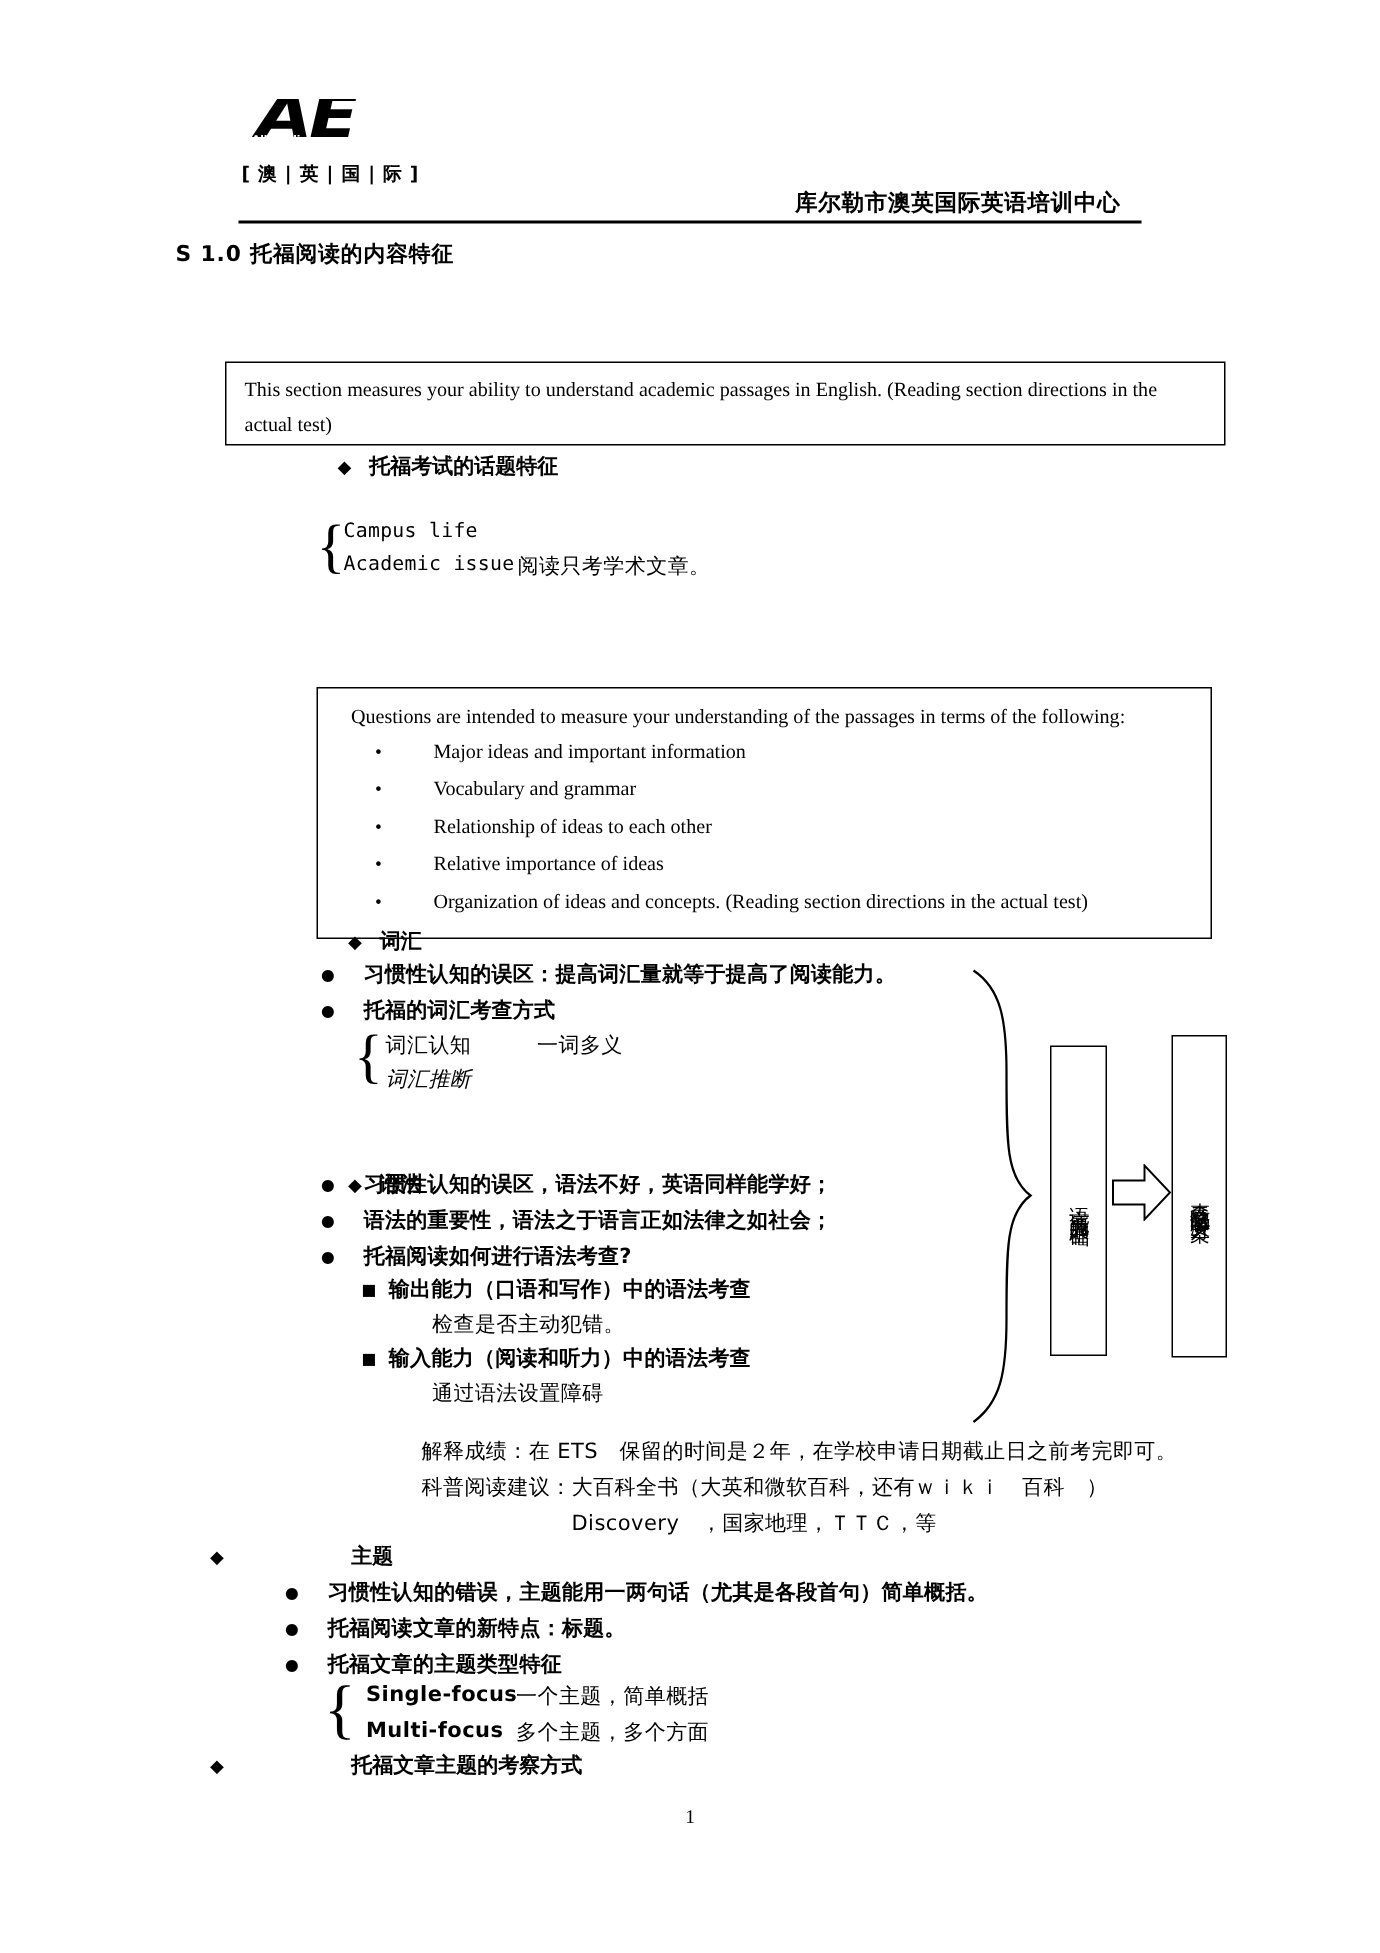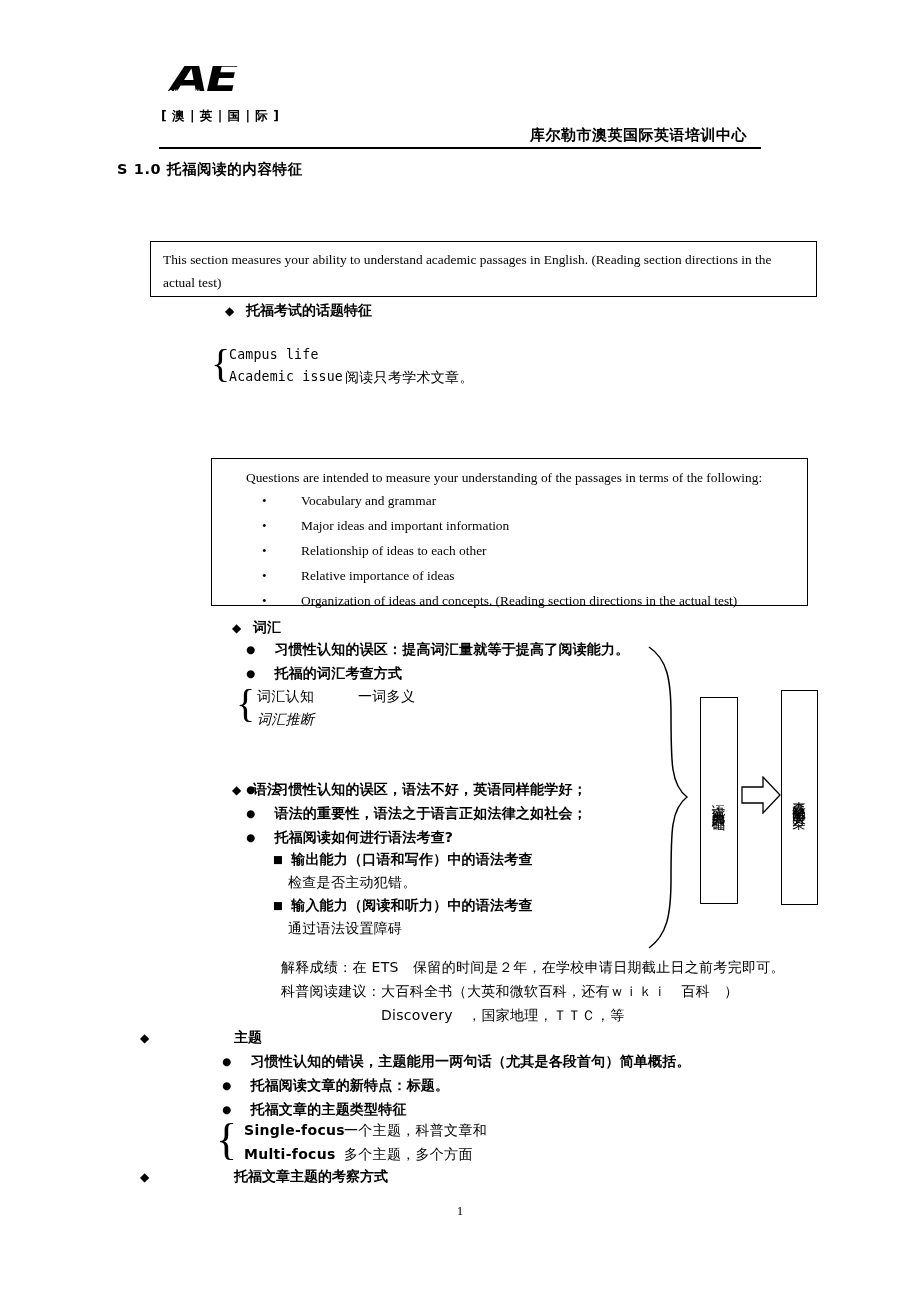--- a/index.html
+++ b/index.html
@@ -114,22 +114,22 @@
     font-size: 13.4px;
     line-height: 1.75;
   }
   #box-directions {
     left: 150px; top: 241px;
     width: 667px; height: 56px;
     padding: 6px 10px 0 12px;
   }
   #box-questions {
     left: 211px; top: 458px;
-    width: 597px; height: 148px;
-    padding: 7px 8px 0 34px;
+    width: 597px; height: 168px;
+    padding: 7px 8px 0 22px;
   }
   .q-lead { margin: 0 0 0 0; }
   .q-list { list-style: none; margin: 0; padding: 0; }
   .q-list li {
     position: relative;
     padding-left: 55px;
     line-height: 1.85;
   }
   .q-list li::before {
     content: "\2022";
@@ -167,21 +167,20 @@
     font-size: 12px;
     margin-right: 7px;
   }
   .bullet-row {
     position: absolute;
     white-space: nowrap;
     font-family: "DejaVu Sans", sans-serif;
     font-size: 14px;
     font-weight: 600;
     letter-spacing: 0.2px;
-    margin-left: 32px;
   }
   .bul::before {
     content: "\25CF";
     font-size: 10.5px;
     margin-right: 14px;
     vertical-align: 1px;
   }
   .sq::before {
     content: "\25A0";
     font-size: 10.5px;
@@ -260,22 +259,22 @@
 
   <div class="brace-sm" style="left:211px; top:344px; font-size:40px;">{</div>
 
   <div class="tx mono" style="left:229px; top:347px;">Campus life</div>
   <div class="tx mono" style="left:229px; top:369px;">Academic issue</div>
   <div class="tx cn" style="left:345px; top:369px;">阅读只考学术文章。</div>
 
   <div class="boxed" id="box-questions">
     <div class="q-lead">Questions are intended to measure your understanding of the passages in terms of the following:</div>
     <ul class="q-list">
+      <li>Major ideas and important information</li>
       <li>Vocabulary and grammar</li>
-      <li>Major ideas and important information</li>
       <li>Relationship of ideas to each other</li>
       <li>Relative importance of ideas</li>
       <li>Organization of ideas and concepts. (Reading section directions in the actual test)</li>
     </ul>
   </div>
 
   <div class="diamond-row dia" style="left:232px; top:619px;">
     <span>词汇</span>
   </div>
   <div class="bullet-row bul" style="left:214px; top:641px;">
@@ -339,21 +338,21 @@
   </div>
   <div class="bullet-row bul" style="left:190px; top:1077px;">
     <span>托福阅读文章的新特点：标题。</span>
   </div>
   <div class="bullet-row bul" style="left:190px; top:1101px;">
     <span>托福文章的主题类型特征</span>
   </div>
 
   <div class="brace-sm" style="left:216px; top:1118px; font-size:44px;">{</div>
   <div class="tx cn" style="left:244px; top:1122px; font-weight:700;">Single-focus</div>
-  <div class="tx cn" style="left:344px; top:1122px;">一个主题，科普文章和</div>
+  <div class="tx cn" style="left:344px; top:1122px;">一个主题，简单概括</div>
   <div class="tx cn" style="left:244px; top:1146px; font-weight:700;">Multi-focus</div>
   <div class="tx cn" style="left:344px; top:1146px;">多个主题，多个方面</div>
 
   <div class="diamond-row" style="left:140px; top:1168px;">
     <span style="font-size:12px;">◆</span>
     <span style="margin-left:80px;font-family:Liberation Serif, serif;">托福文章主题的考察方式</span>
   </div>
 
   <div class="page-num">1</div>
 

